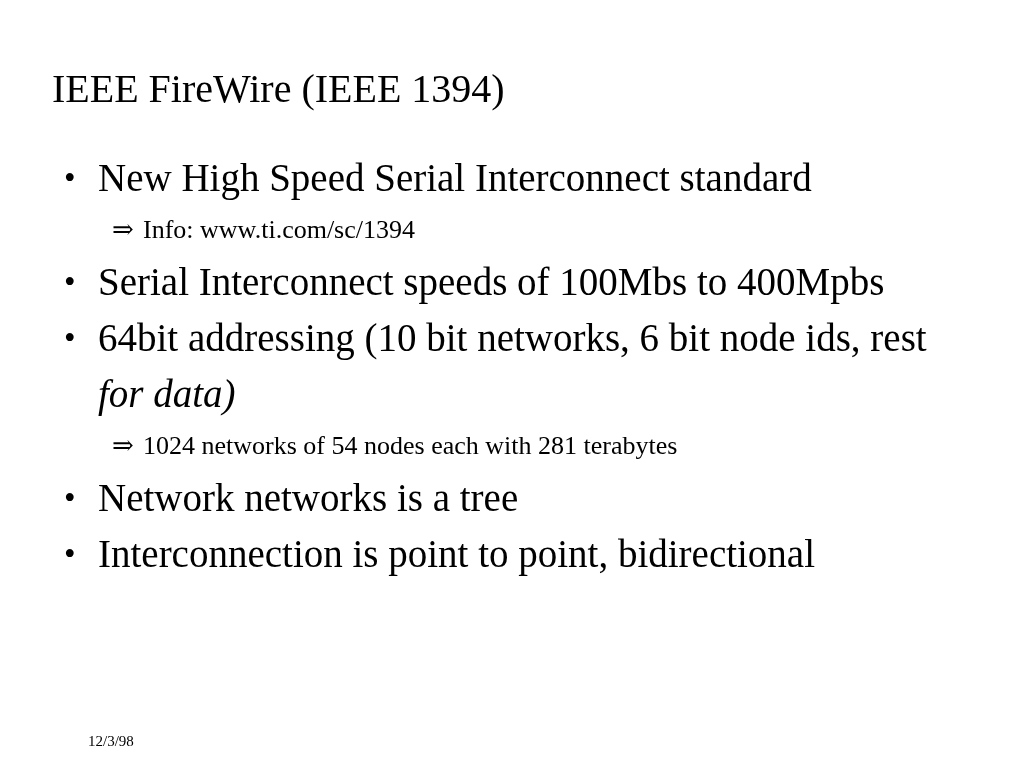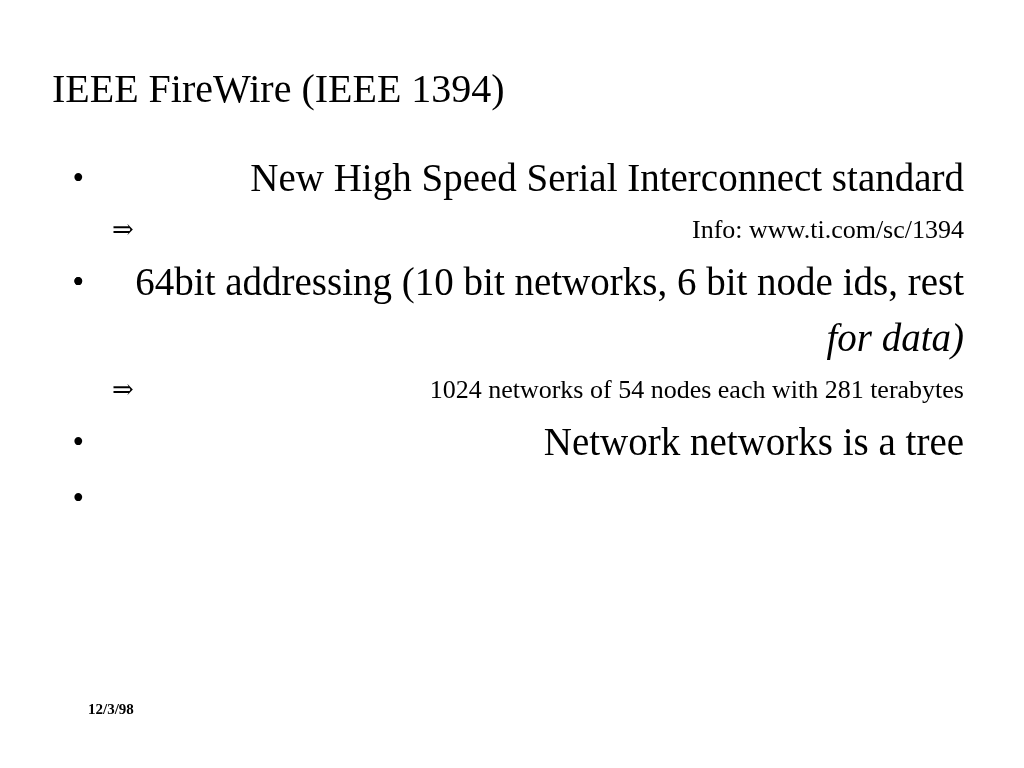--- a/index.html
+++ b/index.html
@@ -15,21 +15,20 @@
     font-family: "Liberation Serif", "DejaVu Serif", serif;
     color: #000000;
     position: relative;
   }
 
   .slide {
     position: relative;
     width: 1024px;
     height: 768px;
     background: #ffffff;
-    text-align: right;
   }
 
   
   .slide-title {
     position: absolute;
     left: 52px;
     top: 66px;
     font-size: 40px;
     line-height: 46px;
     letter-spacing: 0px;
@@ -100,24 +99,24 @@
     display: block;
     font-size: 26px;
     line-height: 48px;
     white-space: nowrap;
   }
 
   
   .footer-date {
     position: absolute;
     left: 88px;
-    top: 700px;
+    top: 732px;
     font-size: 15px;
     line-height: 18px;
-    font-weight: bold;
+    font-weight: normal;
     white-space: nowrap;
   }
 </style>
 </head>
 <body>
 
 <div class="slide">
 
   <h1 class="slide-title">IEEE FireWire (IEEE 1394)</h1>
 
@@ -128,39 +127,41 @@
       <span class="btext">New High Speed Serial Interconnect standard</span>
     </div>
 
     <div class="sub-row">
       <span class="marker">⇒</span>
       <span class="stext">Info: www.ti.com/sc/1394</span>
     </div>
 
     <div class="bullet-row">
       <span class="marker">•</span>
+      <span class="btext">Serial Interconnect speeds of 100Mbs to 400Mpbs</span>
     </div>
 
     <div class="bullet-row">
       <span class="marker">•</span>
       <span class="btext">64bit addressing (10 bit networks, 6 bit node ids, rest</span>
       <span class="btext cont">for data)</span>
     </div>
 
     <div class="sub-row">
       <span class="marker">⇒</span>
       <span class="stext">1024 networks of 54 nodes each with 281 terabytes</span>
     </div>
 
     <div class="bullet-row">
       <span class="marker">•</span>
       <span class="btext">Network networks is a tree</span>
     </div>
 
     <div class="bullet-row">
       <span class="marker">•</span>
+      <span class="btext">Interconnection is point to point, bidirectional</span>
     </div>
 
   </div>
 
   <div class="footer-date">12/3/98</div>
 
 </div>
 
 </body></html>

